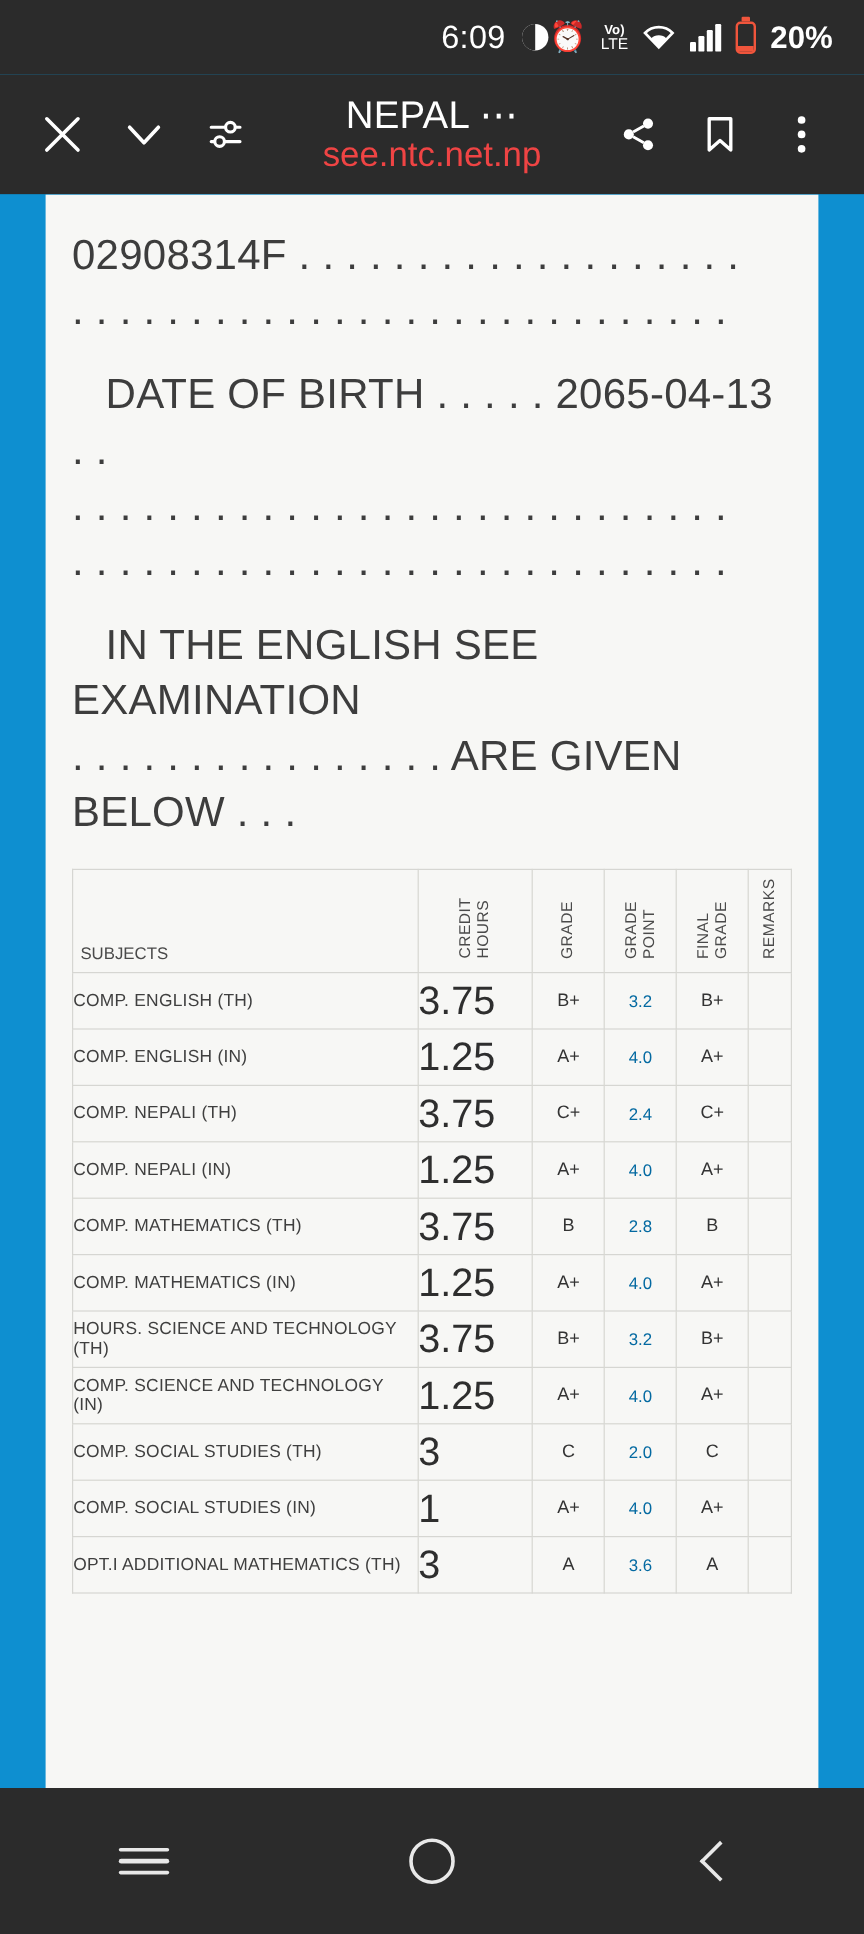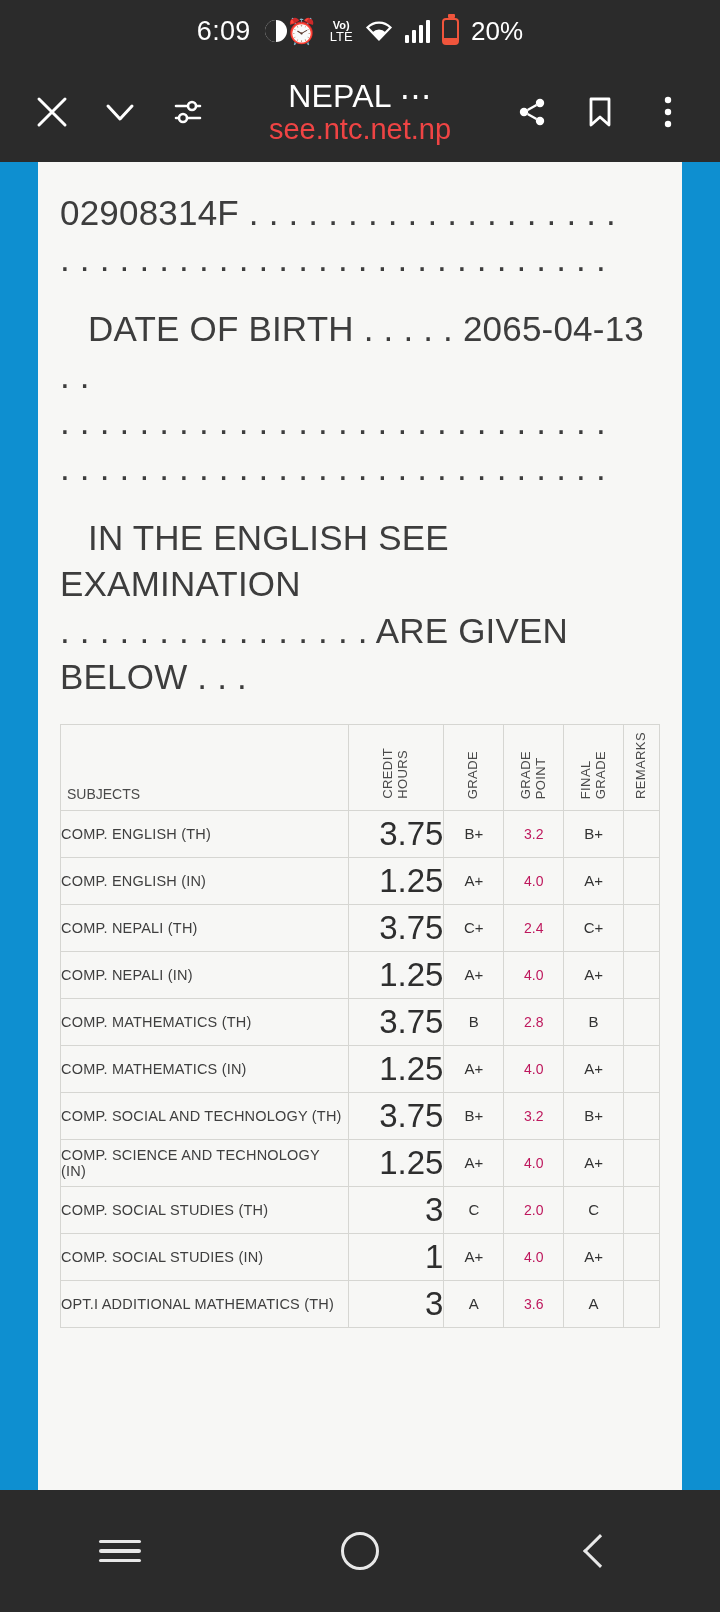--- a/index.html
+++ b/index.html
@@ -7,21 +7,21 @@
     width: 720px; height: 1612px;
     background: #1b1b1b;
     font-family: "Liberation Sans", sans-serif;
     overflow: hidden;
   }
   .phone { position: relative; width: 720px; height: 1612px; background: #0e8fd0; }
 
   
   .statusbar {
     height: 62px; background: #2b2b2b; color: #ffffff;
-    display: flex; align-items: center; justify-content: center;
+    display: flex; align-items: center; justify-content: flex-end;
     padding: 0 26px;
   }
   .sb-left { display: flex; align-items: center; gap: 14px; }
   .sb-time { font-size: 27px; letter-spacing: .3px; }
   .sb-dot {
     width: 22px; height: 22px; border-radius: 50%;
     background: #ffffff; position: relative; overflow: hidden;
   }
   .sb-dot::after {
     content: ""; position: absolute; left: 0; top: 0;
@@ -40,21 +40,21 @@
   .bars i:nth-child(3){height:18px}
   .bars i:nth-child(4){height:23px}
   .batt {
     width: 17px; height: 27px; border: 2.5px solid #f0553c; border-radius: 4px;
     position: relative; background: linear-gradient(to top, #f0553c 22%, #2b2b2b 22%);
   }
   .batt::after {
     content: ""; position: absolute; top: -6px; left: 3.5px;
     width: 7px; height: 4px; background: #f0553c; border-radius: 1px;
   }
-  .sb-pct { font-size: 26px; }
+  .sb-pct { font-size: 26px; font-weight: bold; }
 
   
   .topbar {
     height: 100px; background: #2b2b2b; color: #ffffff;
     display: flex; align-items: center; padding: 0 20px; gap: 4px;
   }
   .tb-btn {
     width: 64px; height: 64px; display: flex; align-items: center; justify-content: center;
     font-size: 34px; color: #fff; flex: 0 0 auto;
   }
@@ -106,23 +106,23 @@
   th.c-gr  { width: 10%; }
   th.c-gp  { width: 10%; }
   th.c-fg  { width: 10%; }
   th.c-rm  { width: 6%; }
   thead th.c-ch, thead th.c-gr, thead th.c-gp, thead th.c-fg, thead th.c-rm { text-align: center; padding-bottom: 8px; }
   thead th.c-ch .vert, thead th.c-gr .vert, thead th.c-gp .vert,
   thead th.c-fg .vert, thead th.c-rm .vert { text-align: left; }
 
   tbody td { height: 47px; }
   td.sub { font-size: 14.5px; color: #3f3f3f; letter-spacing: .2px; }
-  td.ch  { font-size: 33px; color: #2e2e2e; text-align: right; font-weight: 400; }
+  td.ch  { font-size: 33px; color: #2e2e2e; text-align: left; font-weight: 400; }
   td.gr, td.fg { font-size: 15px; color: #333; text-align: center; }
-  td.gp { font-size: 14px; color: #be185d; text-align: center; }
+  td.gp { font-size: 14px; color: #0369a1; text-align: center; }
   td.rm { }
 
   
   .navbar {
     position: absolute; left: 0; right: 0; bottom: 0; height: 122px;
     background: #2b2b2b; display: flex; align-items: center; justify-content: space-around;
     color: #e8e8e8;
   }
   .nav-btn { width: 120px; height: 100%; display: flex; align-items: center; justify-content: center; }
   .nav-hamb i {
@@ -288,21 +288,21 @@
               </tr>
               <tr>
                 <td class="sub">COMP. MATHEMATICS (IN)</td>
                 <td class="ch">1.25</td>
                 <td class="gr">A+</td>
                 <td class="gp">4.0</td>
                 <td class="fg">A+</td>
                 <td class="rm"></td>
               </tr>
               <tr>
-                <td class="sub">COMP. SOCIAL AND TECHNOLOGY (TH)</td>
+                <td class="sub">HOURS. SCIENCE AND TECHNOLOGY (TH)</td>
                 <td class="ch">3.75</td>
                 <td class="gr">B+</td>
                 <td class="gp">3.2</td>
                 <td class="fg">B+</td>
                 <td class="rm"></td>
               </tr>
               <tr>
                 <td class="sub">COMP. SCIENCE AND TECHNOLOGY (IN)</td>
                 <td class="ch">1.25</td>
                 <td class="gr">A+</td>

